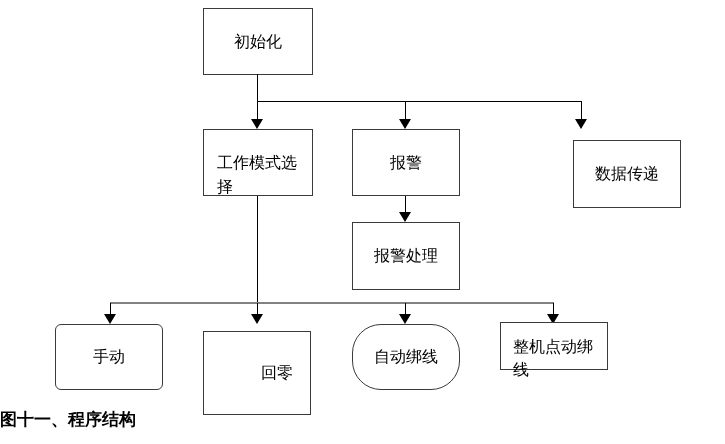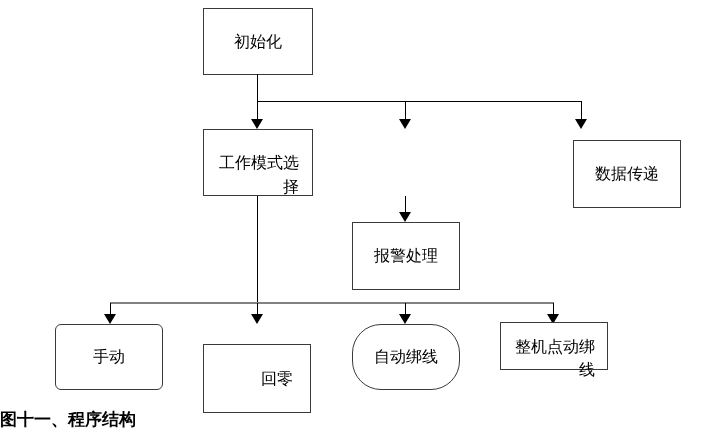--- a/index.html
+++ b/index.html
@@ -15,21 +15,21 @@
     font-family: "DejaVu Serif", "Liberation Serif", serif;
     overflow: hidden;
   }
   .node {
     position: absolute;
     border: 1px solid #3a3a3a;
     background: #ffffff;
     display: flex;
     align-items: center;
     justify-content: center;
-    text-align: right;
+    text-align: left;
     font-size: 16px;
     color: #000000;
     line-height: 1.45;
     box-sizing: border-box;
   }
   .node .lbl { display: inline-block; }
   .lbl.narrow { width: 82px; margin-top: 24px; }   
   .vline {
     position: absolute;
     width: 1px;
@@ -81,20 +81,23 @@
   <div class="vline" style="left:405px; top:101px; height:19px;"></div>
   <div class="arrow-down" style="left:399px; top:119px;"></div>
 
   <div class="vline" style="left:581px; top:101px; height:19px;"></div>
   <div class="arrow-down" style="left:575px; top:119px;"></div>
 
   <div class="node" style="left:203px; top:129px; width:110px; height:67px;">
     <span class="lbl narrow">工作模式选择</span>
   </div>
 
+  <div class="node" style="left:352px; top:129px; width:108px; height:67px;">
+    <span class="lbl">报警</span>
+  </div>
 
   <div class="node" style="left:527px; top:140px; width:108px; height:68px;margin-left:46px;">
     <span class="lbl">数据传递</span>
   </div>
 
   <div class="vline" style="left:405px; top:196px; height:17px;"></div>
   <div class="arrow-down" style="left:399px; top:212px;"></div>
 
   <div class="node" style="left:352px; top:222px; width:108px; height:68px;">
     <span class="lbl">报警处理</span>
@@ -112,21 +115,21 @@
   <div class="vline" style="left:405px; top:303px; height:12px;"></div>
   <div class="arrow-down" style="left:399px; top:314px;"></div>
 
   <div class="vline" style="left:553px; top:303px; height:12px;"></div>
   <div class="arrow-down" style="left:547px; top:314px;"></div>
 
   <div class="node" style="left:55px; top:324px; width:108px; height:66px;border-radius:6px;">
     <span class="lbl">手动</span>
   </div>
 
-  <div class="node" style="left:203px; top:344px; width:108px; height:69px;padding-left:40px;">
+  <div class="node" style="left:203px; top:331px; width:108px; height:84px;padding-left:40px;">
     <span class="lbl">回零</span>
   </div>
 
   <div class="node" style="left:352px; top:324px; width:108px; height:66px;border-radius:29px;">
     <span class="lbl">自动绑线</span>
   </div>
 
   <div class="node" style="left:500px; top:322px; width:108px; height:48px;">
     <span class="lbl narrow">整机点动绑线</span>
   </div>

